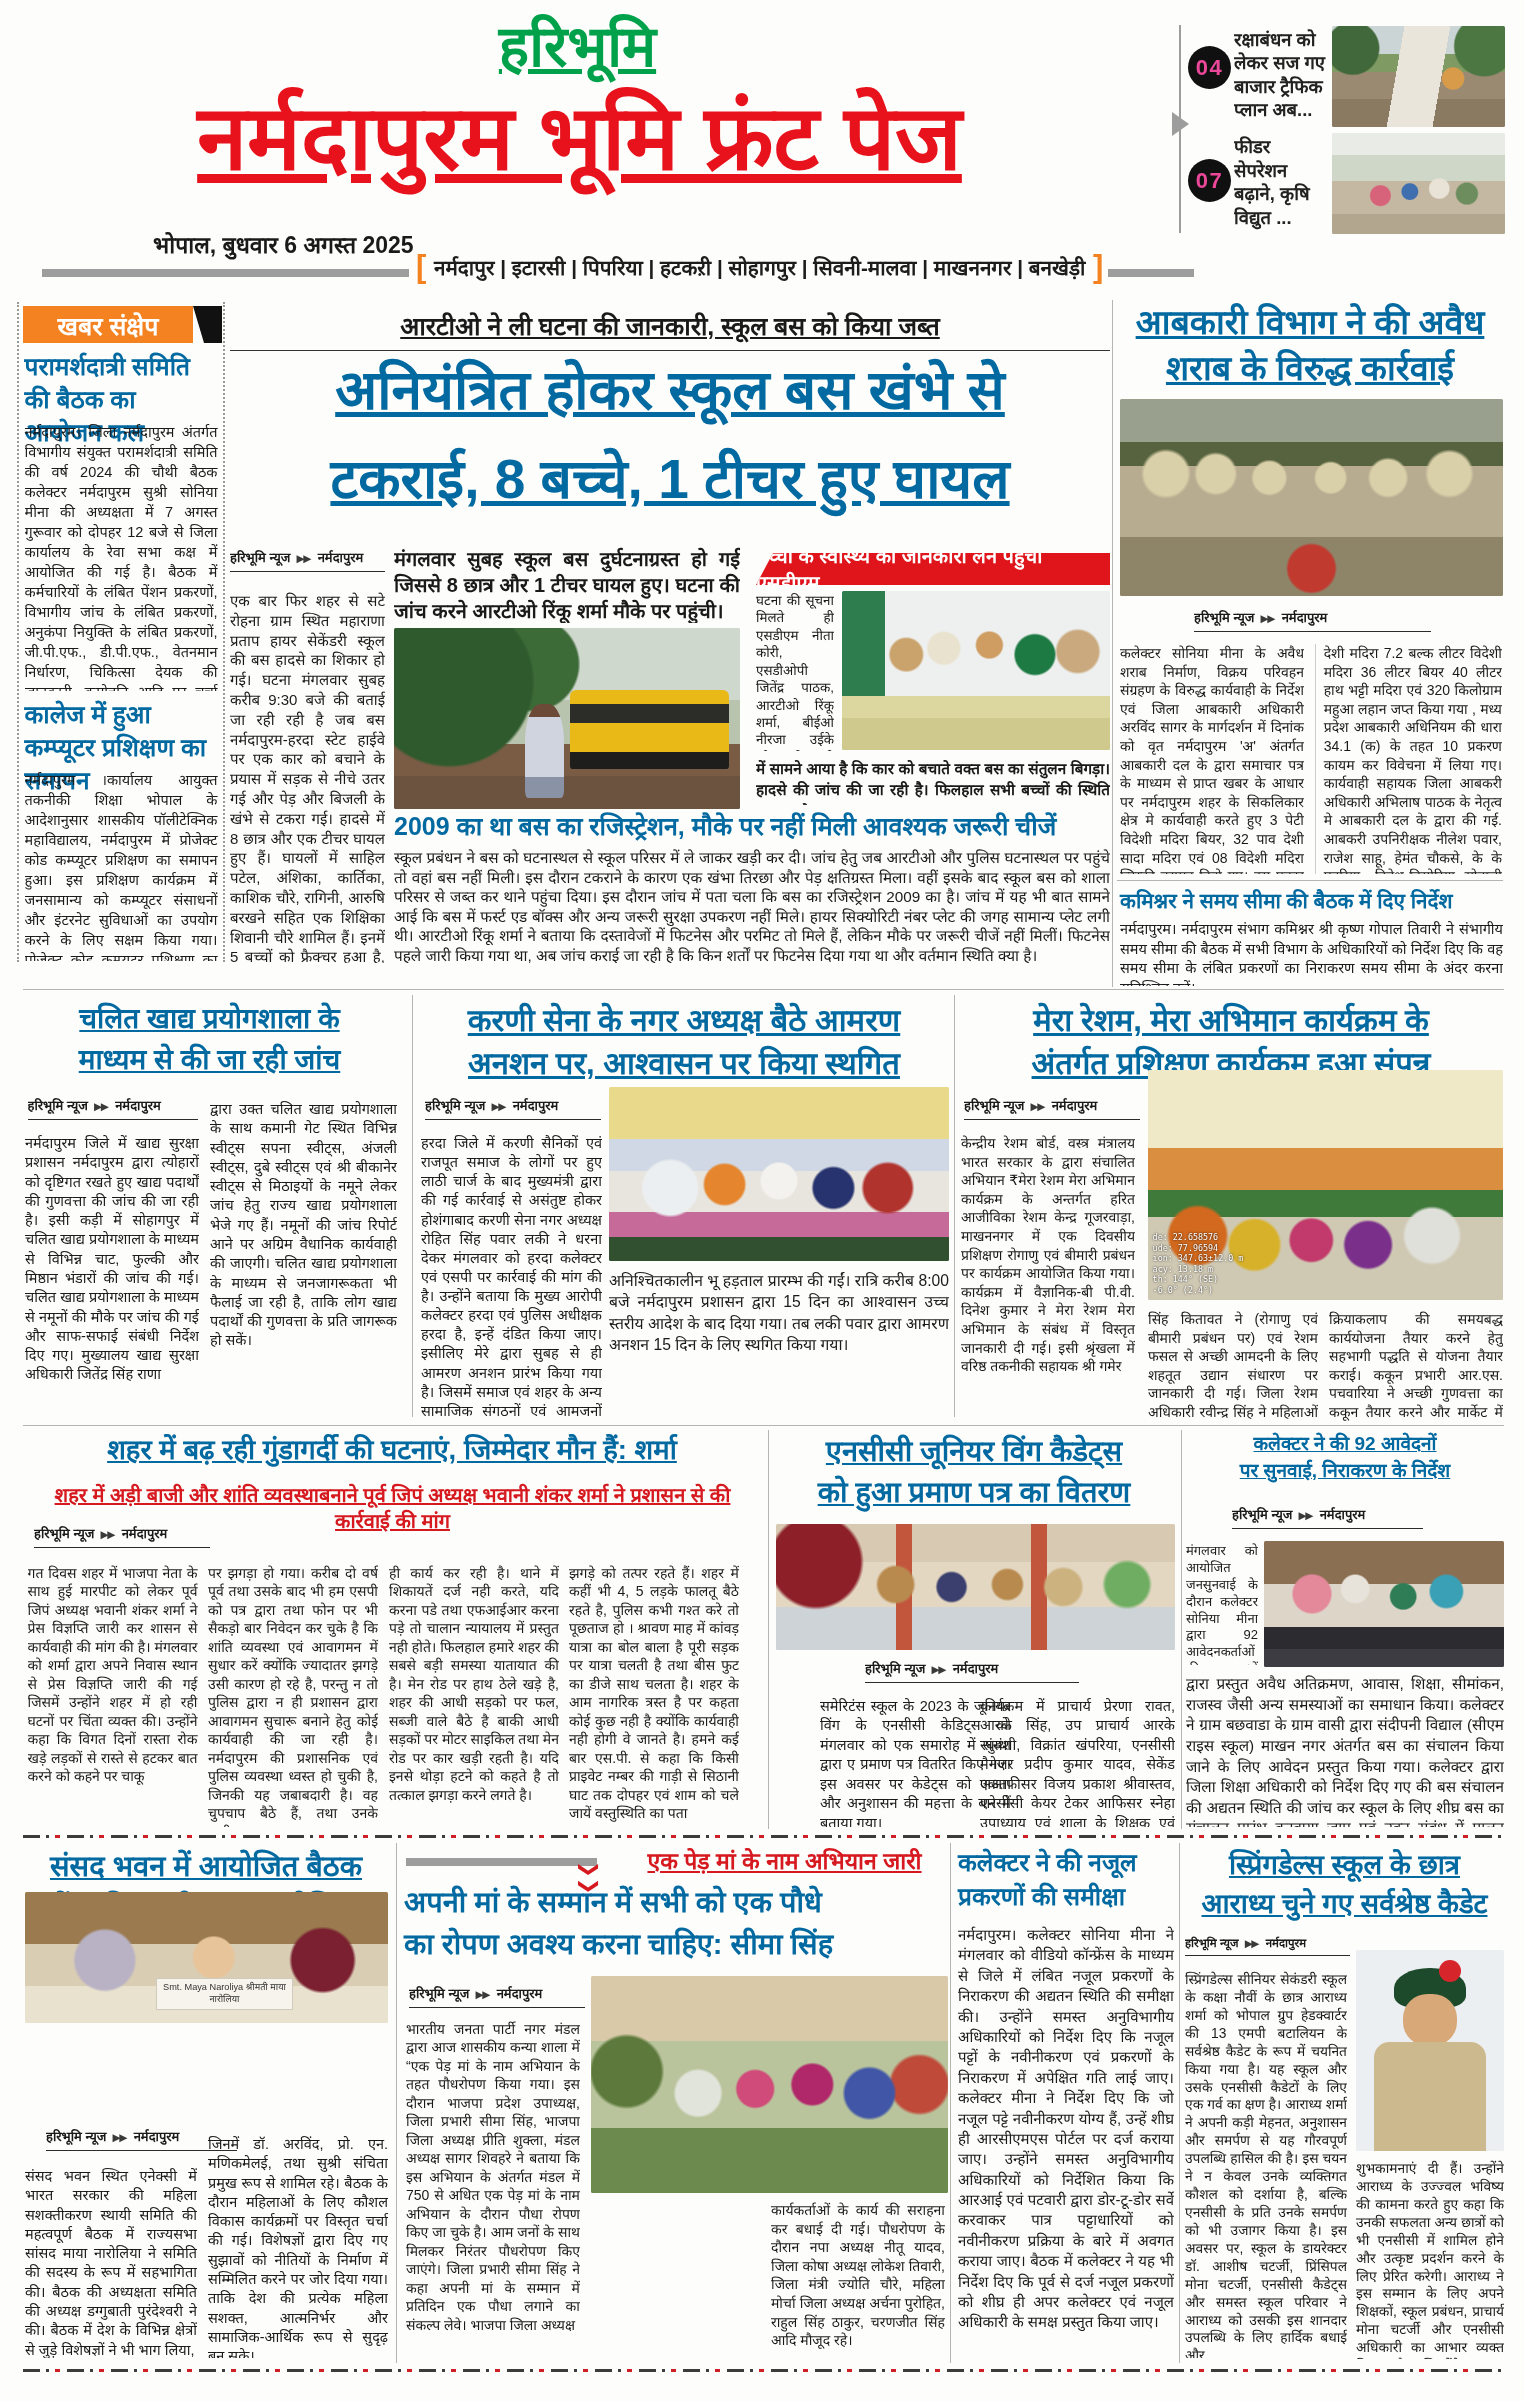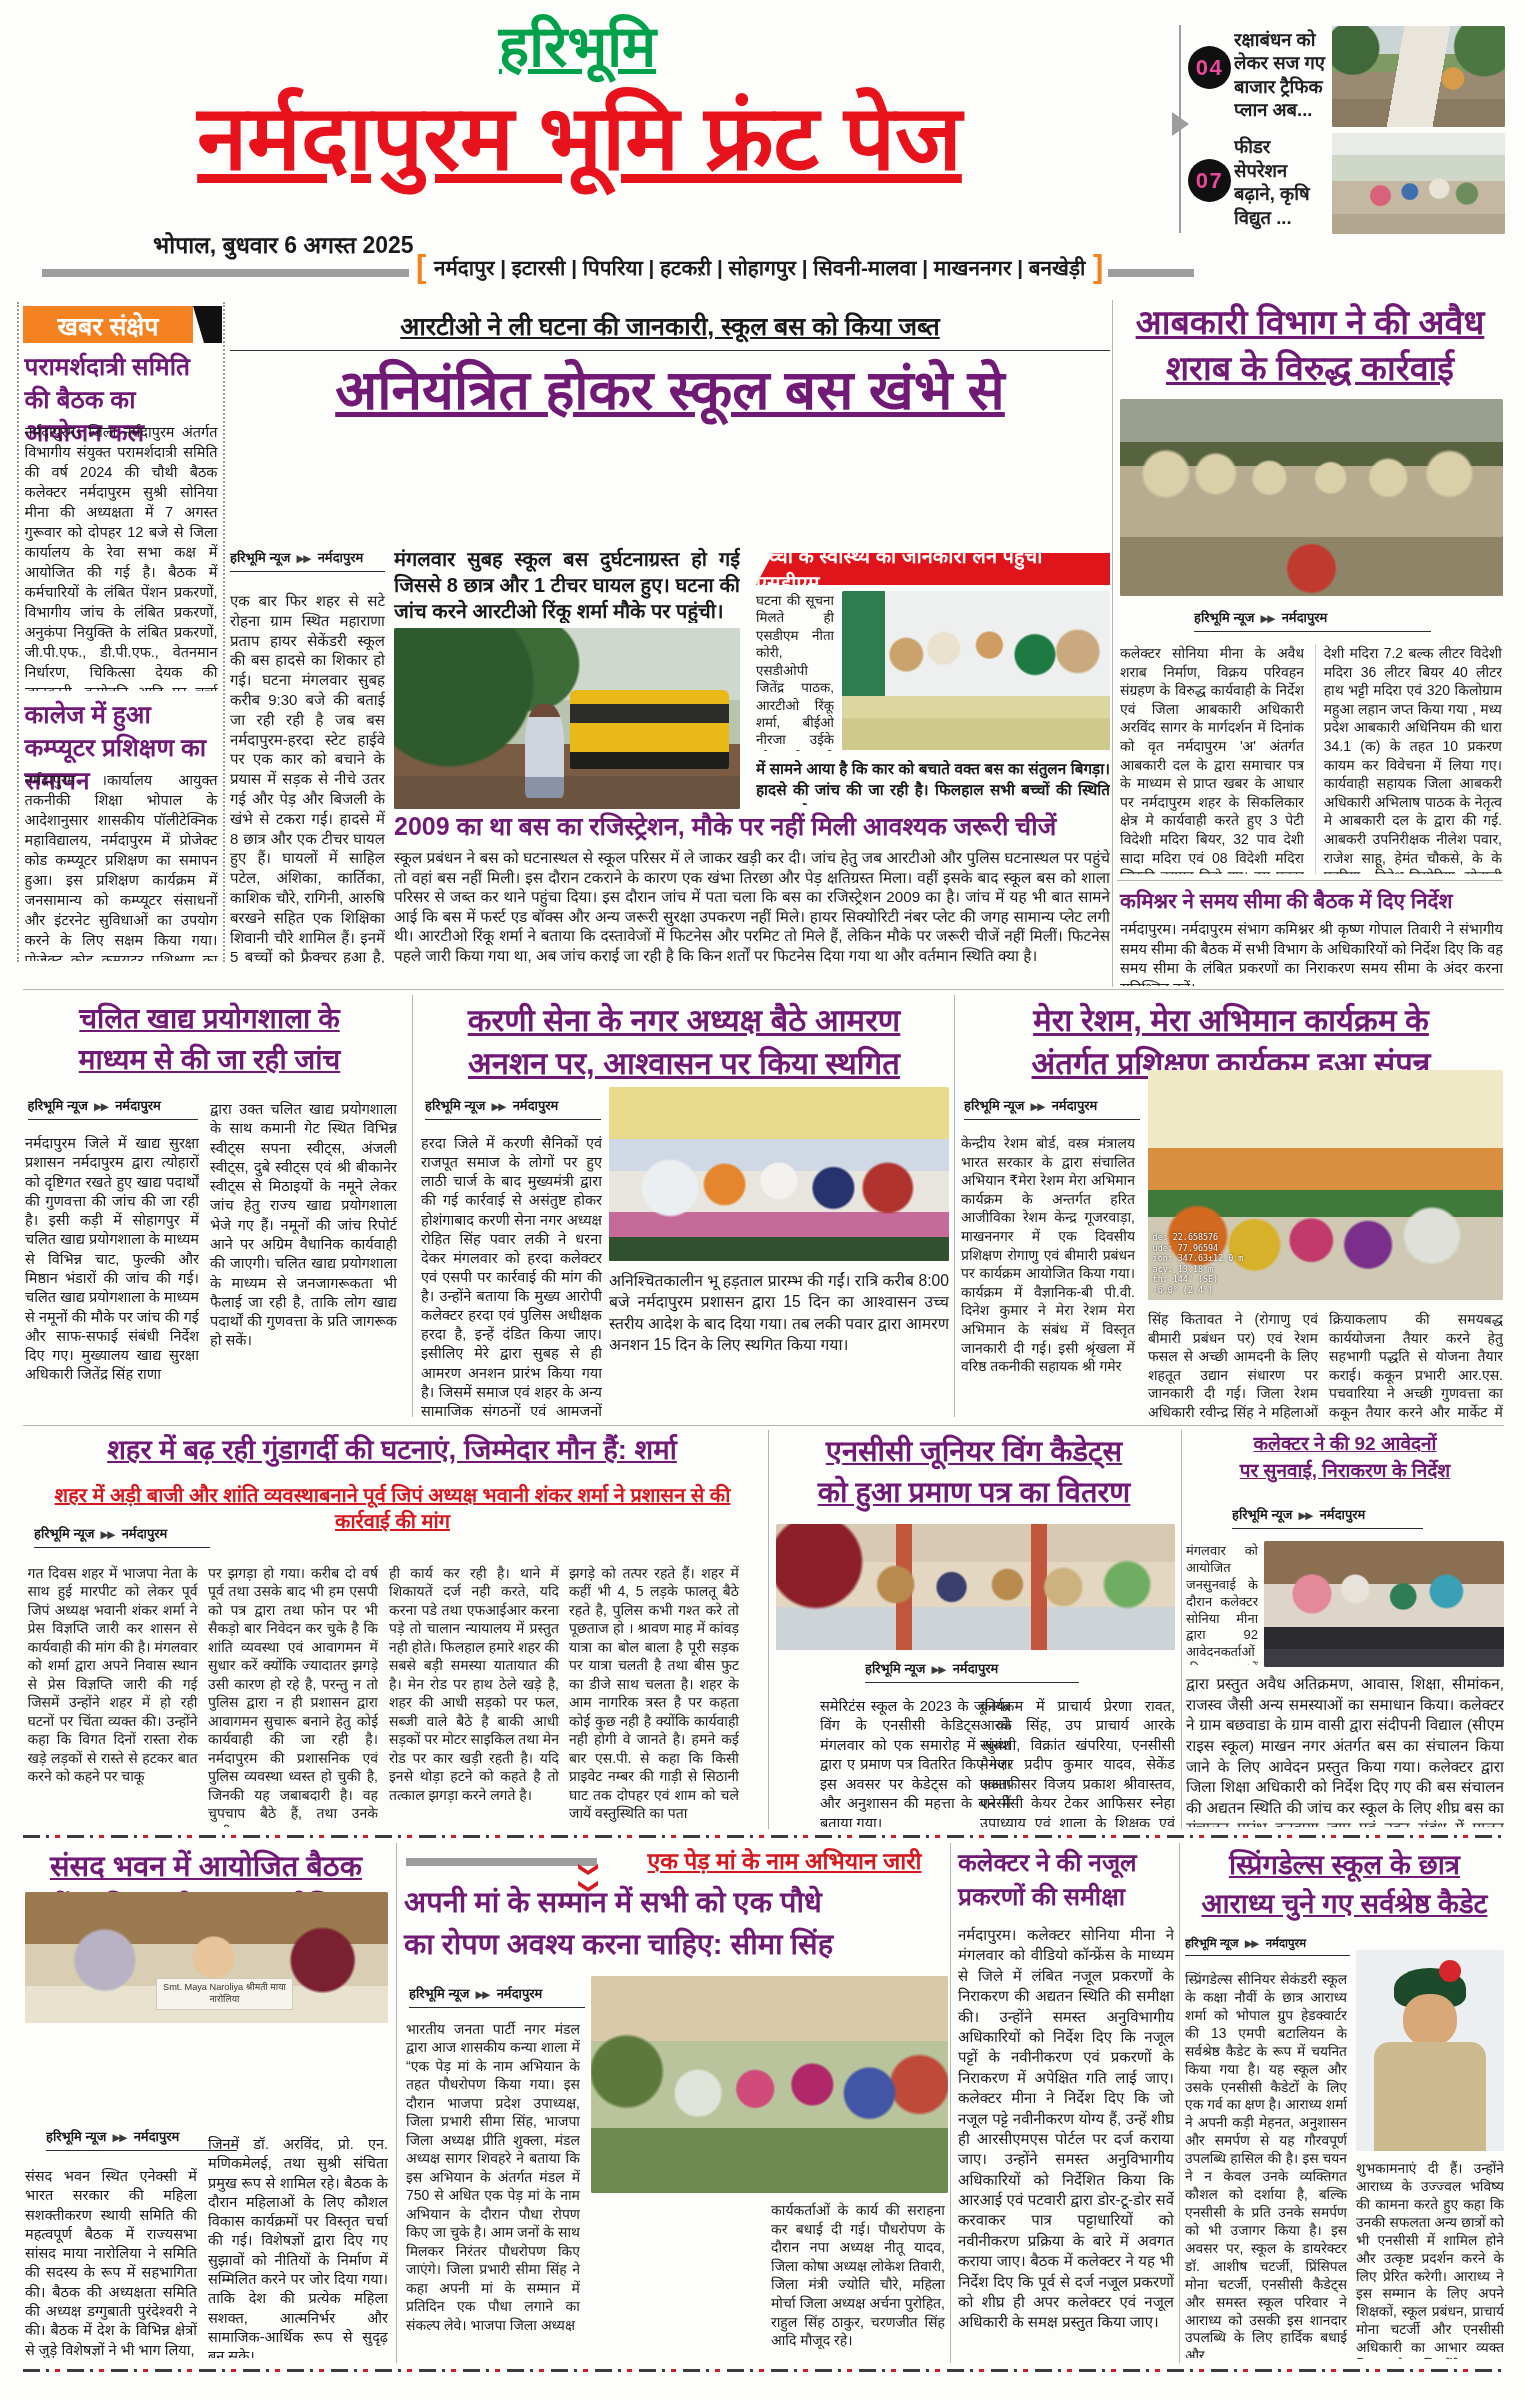--- a/index.html
+++ b/index.html
@@ -1,19 +1,19 @@
 <!DOCTYPE html>
 <html style="font-size:12.2px"><head>
 <meta charset="utf-8">
 <style>
   html,body{margin:0;padding:0;background:#e8e8e4;}
   .page{position:relative;width:1524px;height:2401px;background:#fdfdfb;margin:0 auto;
         font-family:"Liberation Sans","DejaVu Sans",sans-serif;color:#1a1a1a;overflow:hidden;}
   .abs{position:absolute;}
-  .hd{font-weight:800;color:#701a75;line-height:1.5;}
+  .hd{font-weight:800;color:#0369a1;line-height:1.5;}
   .center{text-align:center;text-decoration:underline;}
   .just{text-align:justify;text-justify:inter-word;}
   .body-t{font-size:14.5px;line-height:1.34;overflow:hidden;}
   .byline{font-weight:700;font-size:13px;white-space:nowrap;overflow:hidden;
           border-bottom:1.9px solid #2b2b2b;padding-bottom:5.4px;}
   .byline .chev{color:#3a3a3a;letter-spacing:-1.5px;margin:0 6.1px;font-size:10.7px;}
   .byline .place{margin-left:1.5px;}
   .kicker-red{color:#d6181f;font-weight:800;}
   .banner{background:#e0151b;color:#fff;font-weight:800;display:flex;align-items:center;justify-content:center;
           clip-path:polygon(17px 0,100% 0,100% 100%,0 100%);}
@@ -167,20 +167,21 @@
   <div class="abs just body-t" style="left:24.5px;top:422px;width:193px;height:269px;font-size:14.5px;line-height:1.38;">नर्मदापुरम। जिला नर्मदापुरम अंतर्गत विभागीय संयुक्त परामर्शदात्री समिति की वर्ष 2024 की चौथी बैठक कलेक्टर नर्मदापुरम सुश्री सोनिया मीना की अध्यक्षता में 7 अगस्त गुरूवार को दोपहर 12 बजे से जिला कार्यालय के रेवा सभा कक्ष में आयोजित की गई है। बैठक में कर्मचारियों के लंबित पेंशन प्रकरणों, विभागीय जांच के लंबित प्रकरणों, अनुकंपा नियुक्ति के लंबित प्रकरणों, जी.पी.एफ., डी.पी.एफ., वेतनमान निर्धारण, चिकित्सा देयक की जानकारी, क्रमोन्नति आदि पर चर्चा होगी।</div>
 
   <div class="abs hd" style="left:24.5px;top:698px;width:193px;font-size:24.5px;line-height:1.35;">कालेज में हुआ कम्प्यूटर प्रशिक्षण का समापन</div>
   <div class="abs just body-t" style="left:24.5px;top:770px;width:193px;height:191px;font-size:14.5px;line-height:1.38;">नर्मदापुरम ।कार्यालय आयुक्त तकनीकी शिक्षा भोपाल के आदेशानुसार शासकीय पॉलीटेक्निक महाविद्यालय, नर्मदापुरम में प्रोजेक्ट कोड कम्प्यूटर प्रशिक्षण का समापन हुआ। इस प्रशिक्षण कार्यक्रम में जनसामान्य को कम्प्यूटर संसाधनों और इंटरनेट सुविधाओं का उपयोग करने के लिए सक्षम किया गया। प्रोजेक्ट कोड कम्प्यूटर प्रशिक्षण का उद्देश्य जनसामान्य को कम्प्यूटर संसाधनों और इंटरनेट सुविधाओं का उपयोग करने के लिए सक्षम करना था।</div>
 
   <div class="vline" style="left:1112px;top:300px;height:687px;"></div>
 
   <div class="abs center" style="left:230px;top:308px;width:880px;font-size:25px;font-weight:800;border-bottom:1.5px solid #333;padding-bottom:7.7px;">आरटीओ ने ली घटना की जानकारी, स्कूल बस को किया जब्त</div>
   <div class="abs center hd" style="left:230px;top:346px;width:880px;font-size:55px;line-height:1.62;">
     <div>अनियंत्रित होकर स्कूल बस खंभे से</div>
+    <div>टकराई, 8 बच्चे, 1 टीचर हुए घायल</div>
   </div>
 
   <div class="abs byline" style="left:230px;top:548px;width:155px;">
     <span>हरिभूमि न्यूज</span><span class="chev">▶▶</span><span class="place">नर्मदापुरम</span>
   </div>
   <div class="abs just body-t" style="left:230px;top:591px;width:155px;height:372px;font-size:15px;line-height:1.32;">एक बार फिर शहर से सटे रोहना ग्राम स्थित महाराणा प्रताप हायर सेकेंडरी स्कूल की बस हादसे का शिकार हो गई। घटना मंगलवार सुबह करीब 9:30 बजे की बताई जा रही रही है जब बस नर्मदापुरम-हरदा स्टेट हाईवे पर एक कार को बचाने के प्रयास में सड़क से नीचे उतर गई और पेड़ और बिजली के खंभे से टकरा गई। हादसे में 8 छात्र और एक टीचर घायल हुए हैं। घायलों में साहिल पटेल, अंशिका, कार्तिका, काशिक चौरे, रागिनी, आरुषि बरखने सहित एक शिक्षिका शिवानी चौरे शामिल हैं। इनमें 5 बच्चों को फ्रैक्चर हुआ है, 3 को सामान्य चोटें आई हैं और शिक्षिका के पैर में गंभीर चोट बताई जा रही है। घायल बच्चों को दूसरी स्कूल बस की मदद से नर्मदा अस्पताल पहुंचाया गया।</div>
 
   <div class="abs just" style="left:394px;top:546px;width:346px;height:77px;font-size:20px;font-weight:700;line-height:1.3;overflow:hidden;">मंगलवार सुबह स्कूल बस दुर्घटनाग्रस्त हो गई जिससे 8 छात्र और 1 टीचर घायल हुए। घटना की जांच करने आरटीओ रिंकू शर्मा मौके पर पहुंची।</div>
   <div class="ph ph-bus" style="left:394px;top:628px;width:346px;height:181px;">
     <div class="busbody"></div>

